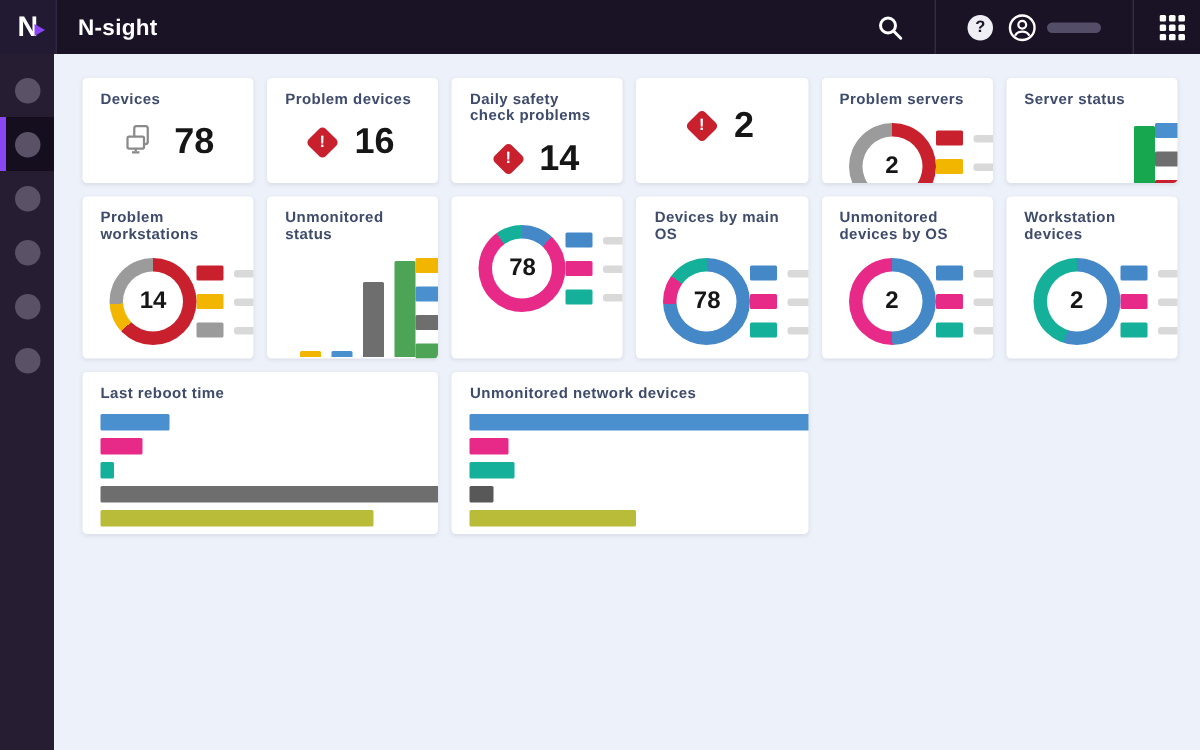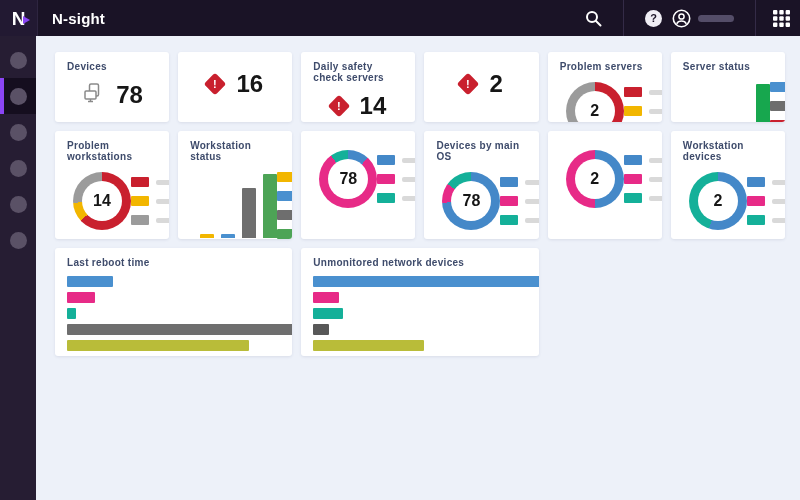--- a/index.html
+++ b/index.html
@@ -154,29 +154,30 @@
             <span><svg width="22" height="20" viewBox="0 0 22 20">
                 <rect x="8.5" y="1" width="9" height="12" rx="1.5" fill="none" stroke="#8a8a8a" stroke-width="1.5"></rect>
                 <rect x="4" y="8" width="11" height="8" rx="1" fill="#fff" stroke="#8a8a8a" stroke-width="1.5"></rect>
                 <line x1="7" y1="18.5" x2="12" y2="18.5" stroke="#8a8a8a" stroke-width="1.5"></line>
                 <line x1="9.5" y1="16" x2="9.5" y2="18" stroke="#8a8a8a" stroke-width="1.5"></line>
               </svg></span>
             <span class="stat-value">78</span>
           </div>
         </div>
         <div class="card">
+          <div class="card-title">Problem devices</div>
           <div class="stat-body">
             <span class="alert-diamond">
               <span>!</span>
             </span>
             <span class="stat-value">16</span>
           </div>
         </div>
         <div class="card">
-          <div class="card-title">Daily safety check servers</div>
+          <div class="card-title">Daily safety check problems</div>
           <div class="stat-body">
             <span class="alert-diamond">
               <span>!</span>
             </span>
             <span class="stat-value">14</span>
           </div>
         </div>
         <div class="card">
           <div class="stat-body">
             <span class="alert-diamond">
@@ -256,21 +257,21 @@
                 <span class="pill"></span>
               </div>
               <div class="legend-row">
                 <span class="swatch" style="background: rgb(155, 155, 155);"></span>
                 <span class="pill"></span>
               </div>
             </div>
           </div>
         </div>
         <div class="card">
-          <div class="card-title">Workstation status</div>
+          <div class="card-title">Unmonitored status</div>
           <div class="chart-body">
             <div class="vbars">
               <div class="vbar" style="background: rgb(242, 182, 0); height: 3.2px;"></div>
               <div class="vbar" style="background: rgb(74, 144, 207); height: 3.84px;"></div>
               <div class="vbar" style="background: rgb(110, 110, 110); height: 49.92px;"></div>
               <div class="vbar" style="background: rgb(77, 164, 86); height: 64px;"></div>
             </div>
             <div class="legend">
               <div class="legend-row">
                 <span class="swatch" style="background: rgb(242, 182, 0);"></span>
@@ -332,20 +333,21 @@
                 <span class="pill"></span>
               </div>
               <div class="legend-row">
                 <span class="swatch" style="background: rgb(20, 176, 153);"></span>
                 <span class="pill"></span>
               </div>
             </div>
           </div>
         </div>
         <div class="card">
+          <div class="card-title">Unmonitored devices by OS</div>
           <div class="chart-body">
             <div class="donut" style="background: conic-gradient(rgb(68, 136, 200) 0%, rgb(68, 136, 200) 50%, rgb(231, 42, 135) 50%, rgb(231, 42, 135) 100%);">
               <div class="donut-hole">
                 <span>2</span>
               </div>
             </div>
             <div class="legend">
               <div class="legend-row">
                 <span class="swatch" style="background: rgb(68, 136, 200);"></span>
                 <span class="pill"></span>

